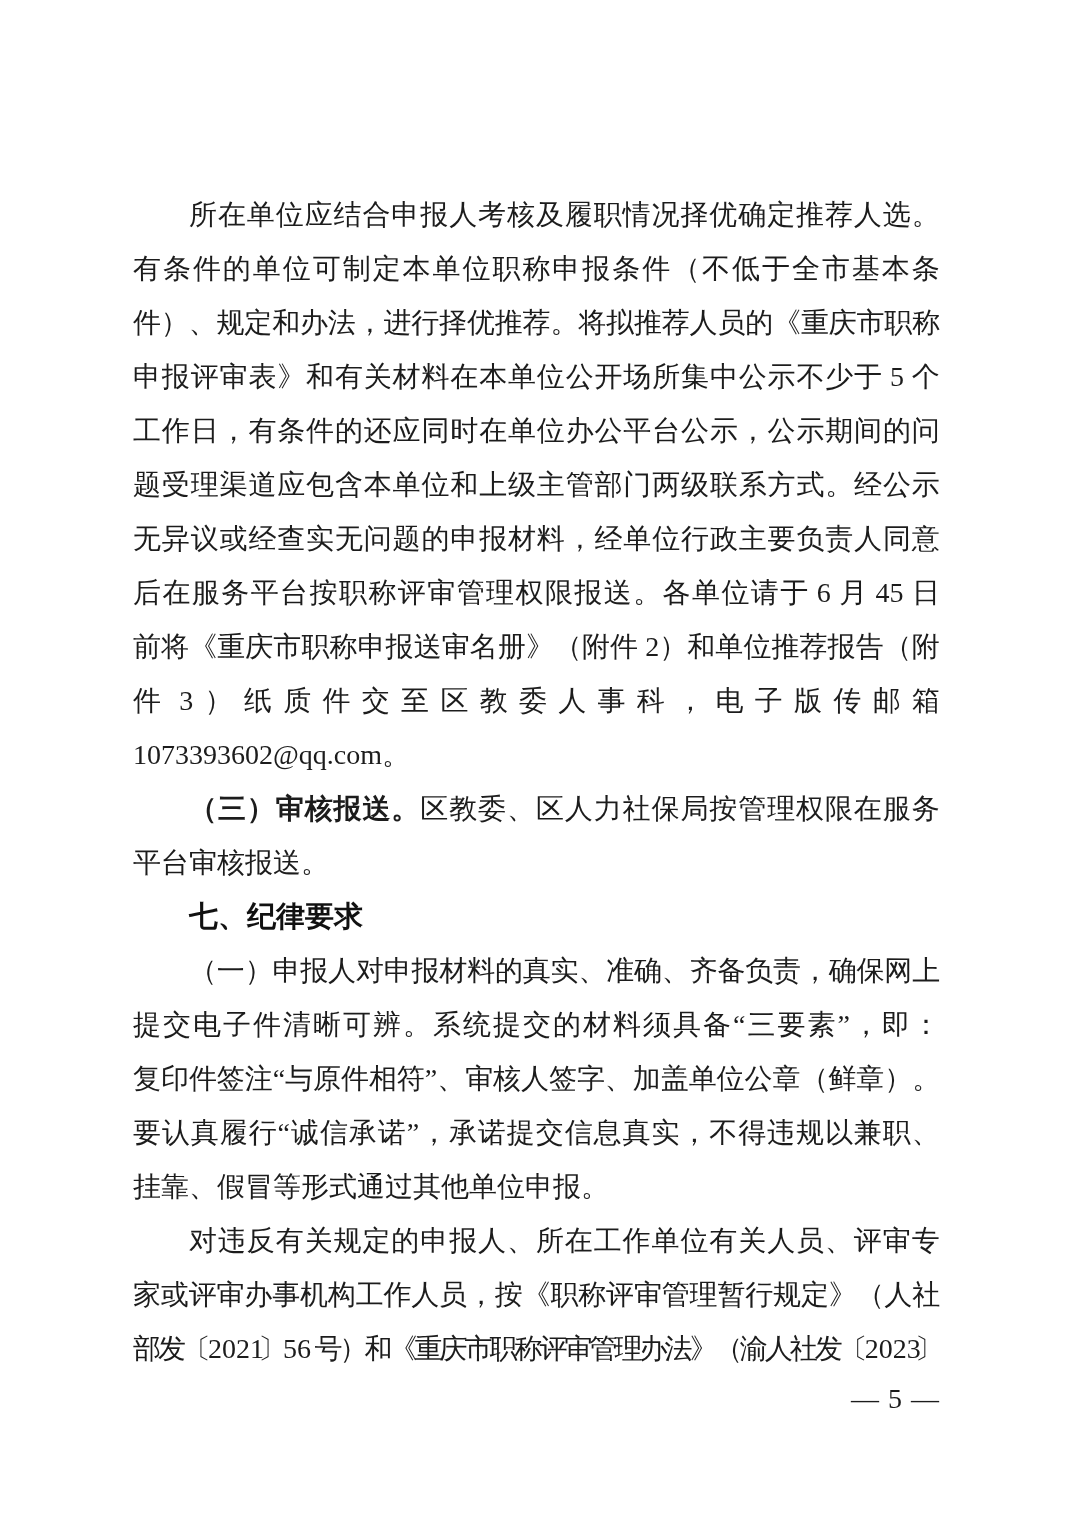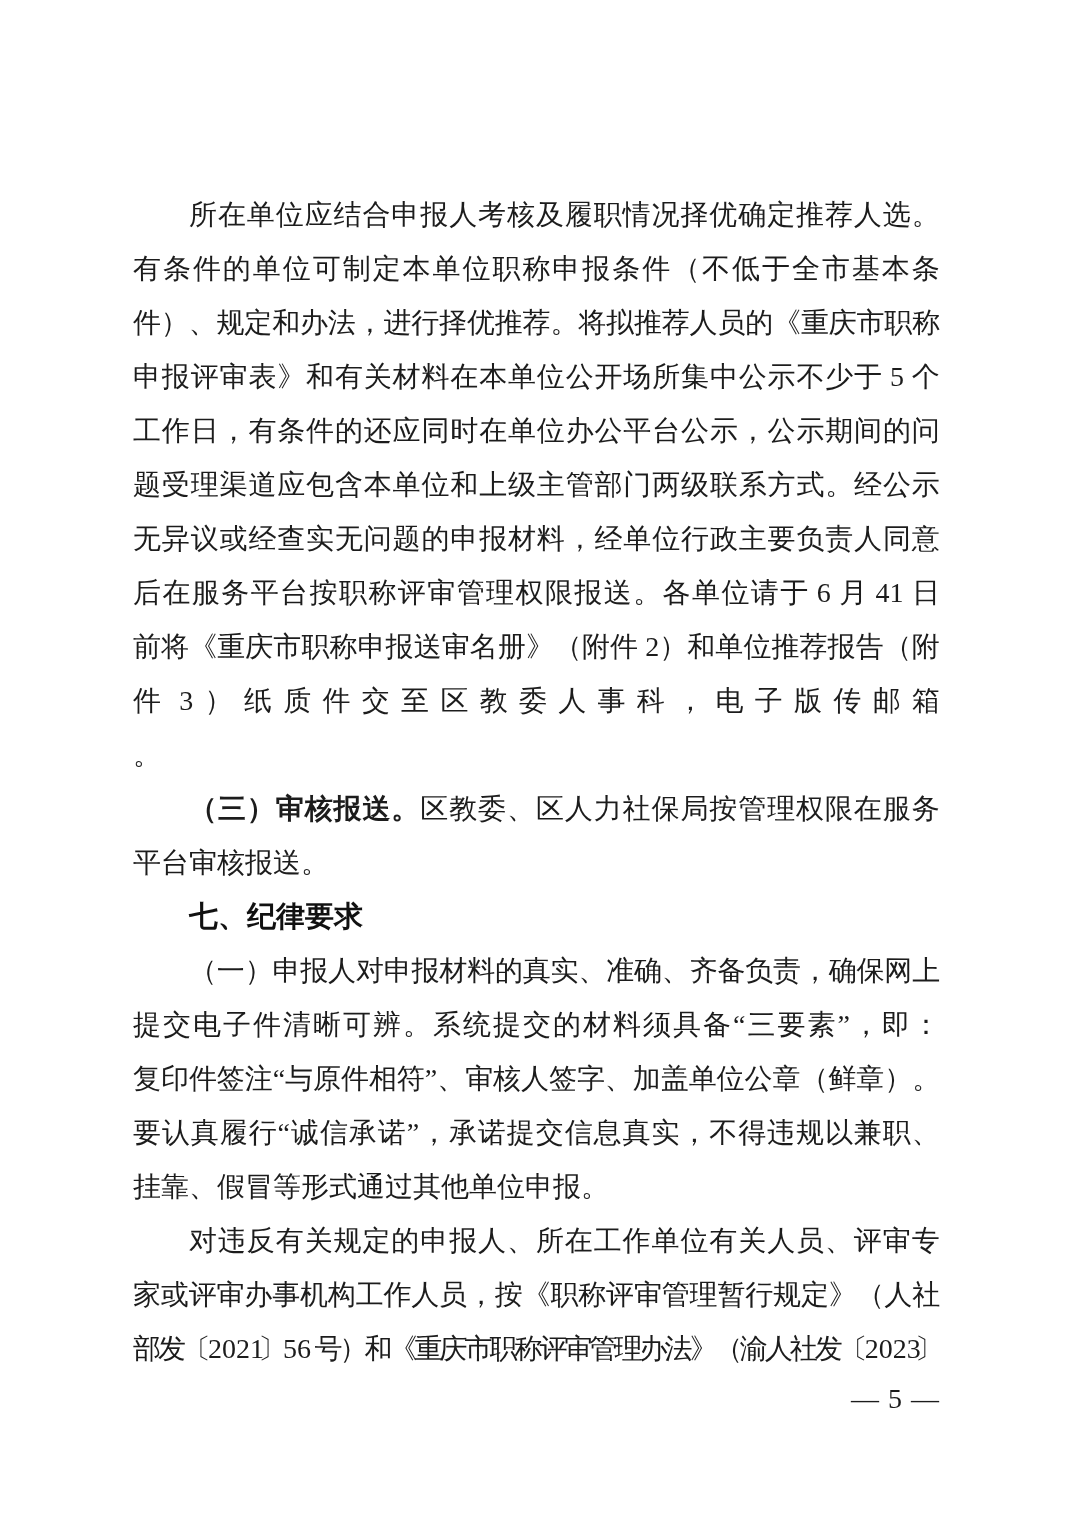--- a/index.html
+++ b/index.html
@@ -298,21 +298,21 @@
         <span class="tk">报</span>
         <span class="tk">送</span>
         <span class="tk">。</span>
         <span class="tk">各</span>
         <span class="tk">单</span>
         <span class="tk">位</span>
         <span class="tk">请</span>
         <span class="tk">于</span>
         <span class="tk"> 6 </span>
         <span class="tk">月</span>
-        <span class="tk"> 41 </span>
+        <span class="tk"> 45 </span>
         <span class="tk">日</span>
       </div>
       <div class="line fill">
         <span class="tk">前</span>
         <span class="tk">将</span>
         <span class="tk">《</span>
         <span class="tk">重</span>
         <span class="tk">庆</span>
         <span class="tk">市</span>
         <span class="tk">职</span>
@@ -356,20 +356,21 @@
         <span class="tk">科</span>
         <span class="tk">，</span>
         <span class="tk">电</span>
         <span class="tk">子</span>
         <span class="tk">版</span>
         <span class="tk">传</span>
         <span class="tk">邮</span>
         <span class="tk">箱</span>
       </div>
       <div class="line">
+        <span class="tk">1073393602@qq.com</span>
         <span class="tk">。</span>
       </div>
       <div class="line fill indent">
         <span class="tk b">（</span>
         <span class="tk b">三</span>
         <span class="tk b">）</span>
         <span class="tk b">审</span>
         <span class="tk b">核</span>
         <span class="tk b">报</span>
         <span class="tk b">送</span>

